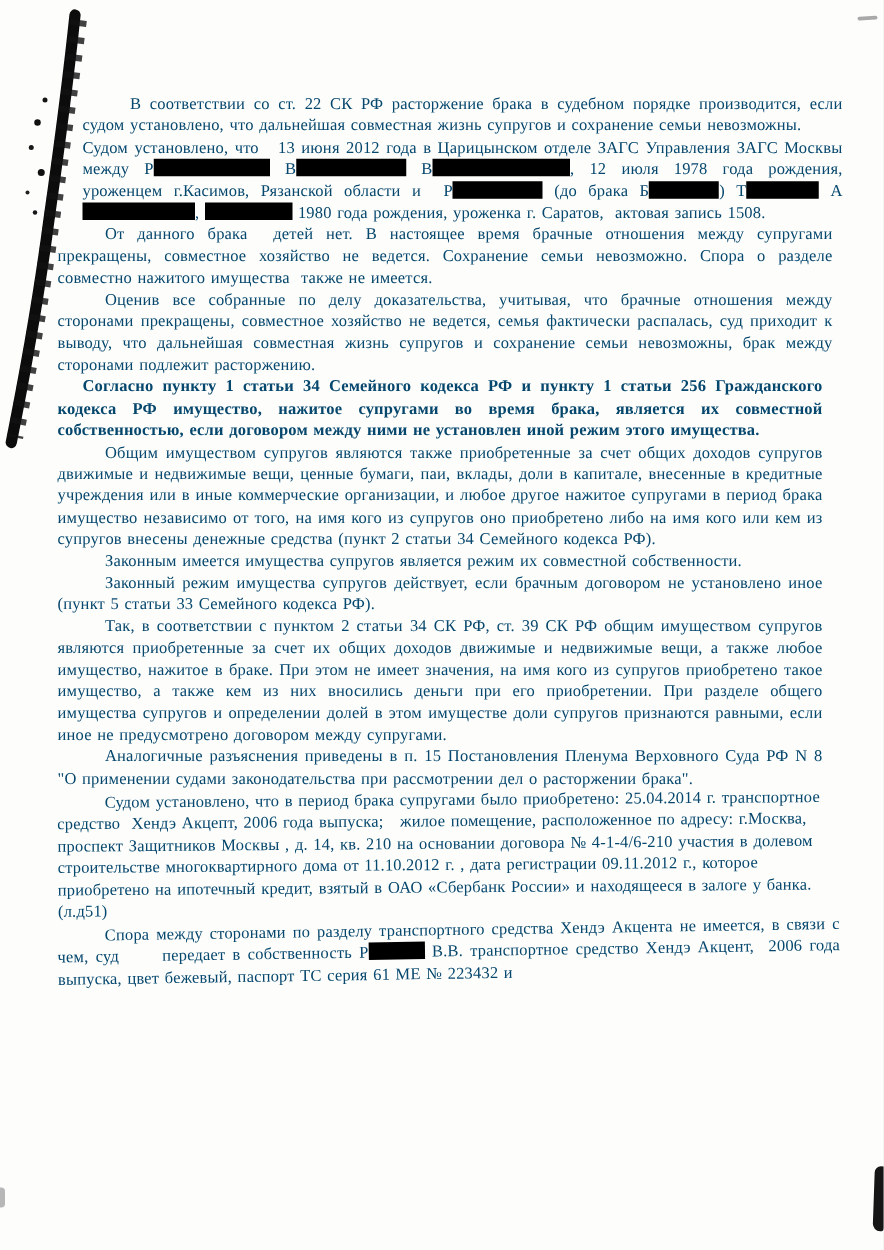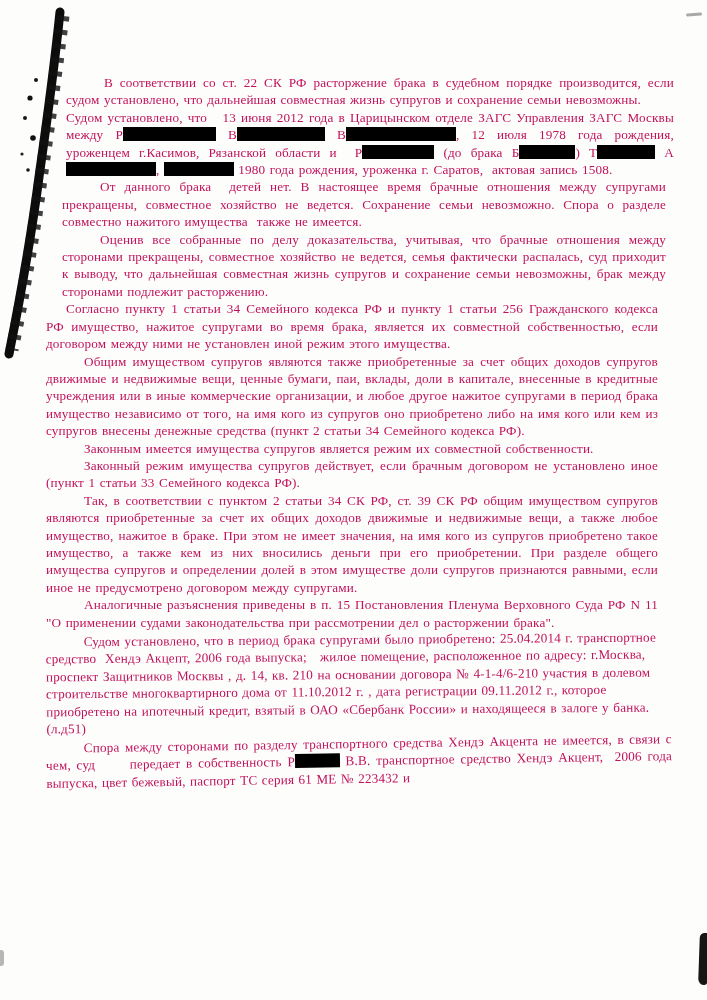--- a/index.html
+++ b/index.html
@@ -11,34 +11,34 @@
     margin: 0 auto;
     background: #fdfdfc;
     overflow: hidden;
     font-family: "Liberation Serif", "DejaVu Serif", serif;
   }
   .doc-body {
     position: absolute;
     top: 74px;
     left: 46px;
     width: 612px;
-    color: #be185d;
+    color: #0c4a6e;
     font-size: 13.2px;
     line-height: 17.4px;
     text-align: justify;
     word-spacing: 1px;
     letter-spacing: 0.15px;
     filter: blur(0.28px) contrast(1.05);
   }
   .para { margin: 0; }
   .indent-lg { text-indent: 38px; }
-  .indent-sm { text-indent: 20px; }
+  .indent-sm { text-indent: 20px; font-weight: bold; }
   .block { margin-left: 18px; text-indent: 0; }
   .m1 { margin-left: 20px; margin-right: -16px; }
-  .m2 { margin-left: 16px; margin-right: -8px; }
+  .m2 { margin-left: 0; margin-right: -8px; }
   .ragged { text-align: left; }
   .tilt-1 { transform: rotate(-0.45deg); }
   .tilt-2 { transform: rotate(-0.9deg); margin-right: -14px; }
   .redact {
     display: inline-block;
     height: 14px;
     background: #030303;
     vertical-align: -2px;
   }
   
@@ -81,20 +81,20 @@
   <div class="mark-left-low"></div>
 
   <div class="doc-body">
       <p class="para indent-lg m1">В соответствии со ст. 22 СК РФ расторжение брака в судебном порядке производится, если судом установлено, что дальнейшая совместная жизнь супругов и сохранение семьи невозможны.</p>
       <p class="para block m1">Судом установлено, что&nbsp;&nbsp; 13 июня 2012 года в Царицынском отделе ЗАГС Управления ЗАГС Москвы между Р<span class="redact" style="width: 93px;"></span> В<span class="redact" style="width: 88px;"></span> В<span class="redact" style="width: 110px;"></span>, 12 июля 1978 года рождения, уроженцем г.Касимов, Рязанской области и&nbsp; Р<span class="redact" style="width: 72px;"></span> (до брака Б<span class="redact" style="width: 56px;"></span>) Т<span class="redact" style="width: 58px;"></span> А<span class="redact" style="width: 90px;"></span>, <span class="redact" style="width: 70px;"></span> 1980 года рождения, уроженка г. Саратов,&nbsp; актовая запись 1508.</p>
       <p class="para indent-lg m2">От данного брака&nbsp; детей нет. В настоящее время брачные отношения между супругами прекращены, совместное хозяйство не ведется. Сохранение семьи невозможно. Спора о разделе совместно нажитого имущества&nbsp; также не имеется.</p>
       <p class="para indent-lg m2">Оценив все собранные по делу доказательства, учитывая, что брачные отношения между сторонами прекращены, совместное хозяйство не ведется, семья фактически распалась, суд приходит к выводу, что дальнейшая совместная жизнь супругов и сохранение семьи невозможны, брак между сторонами подлежит расторжению.</p>
       <p class="para indent-sm">Согласно пункту 1 статьи 34 Семейного кодекса РФ и пункту 1 статьи 256 Гражданского кодекса РФ имущество, нажитое супругами во время брака, является их совместной собственностью, если договором между ними не установлен иной режим этого имущества.</p>
       <p class="para indent-lg">Общим имуществом супругов являются также приобретенные за счет общих доходов супругов движимые и недвижимые вещи, ценные бумаги, паи, вклады, доли в капитале, внесенные в кредитные учреждения или в иные коммерческие организации, и любое другое нажитое супругами в период брака имущество независимо от того, на имя кого из супругов оно приобретено либо на имя кого или кем из супругов внесены денежные средства (пункт 2 статьи 34 Семейного кодекса РФ).</p>
       <p class="para indent-lg">Законным имеется имущества супругов является режим их совместной собственности.</p>
-      <p class="para indent-lg">Законный режим имущества супругов действует, если брачным договором не установлено иное (пункт 1 статьи 33 Семейного кодекса РФ).</p>
+      <p class="para indent-lg">Законный режим имущества супругов действует, если брачным договором не установлено иное (пункт 5 статьи 33 Семейного кодекса РФ).</p>
       <p class="para indent-lg">Так, в соответствии с пунктом 2 статьи 34 СК РФ, ст. 39 СК РФ общим имуществом супругов являются приобретенные за счет их общих доходов движимые и недвижимые вещи, а также любое имущество, нажитое в браке. При этом не имеет значения, на имя кого из супругов приобретено такое имущество, а также кем из них вносились деньги при его приобретении. При разделе общего имущества супругов и определении долей в этом имуществе доли супругов признаются равными, если иное не предусмотрено договором между супругами.</p>
-      <p class="para indent-lg">Аналогичные разъяснения приведены в п. 15 Постановления Пленума Верховного Суда РФ N 11 "О применении судами законодательства при рассмотрении дел о расторжении брака".</p>
+      <p class="para indent-lg">Аналогичные разъяснения приведены в п. 15 Постановления Пленума Верховного Суда РФ N 8 "О применении судами законодательства при рассмотрении дел о расторжении брака".</p>
       <p class="para indent-lg ragged tilt-1">Судом установлено, что в период брака супругами было приобретено: 25.04.2014 г. транспортное средство&nbsp; Хендэ Акцепт, 2006 года выпуска;&nbsp;&nbsp; жилое помещение, расположенное по адресу: г.Москва,&nbsp; проспект Защитников Москвы , д. 14, кв. 210 на основании договора № 4-1-4/6-210 участия в долевом строительстве многоквартирного дома от 11.10.2012 г. , дата регистрации 09.11.2012 г., которое приобретено на ипотечный кредит, взятый в ОАО «Сбербанк России» и находящееся в залоге у банка.(л.д51)</p>
       <p class="para indent-lg tilt-2">Спора между сторонами по разделу транспортного средства Хендэ Акцента не имеется, в связи с чем, суд&nbsp;&nbsp;&nbsp;&nbsp;&nbsp; передает в собственность Р<span class="redact" style="width: 45px;"></span> В.В. транспортное средство Хендэ Акцент,&nbsp; 2006 года выпуска, цвет бежевый, паспорт ТС серия 61 МЕ № 223432 и</p>
     </div>
 
 </div>
 
 </body></html>

